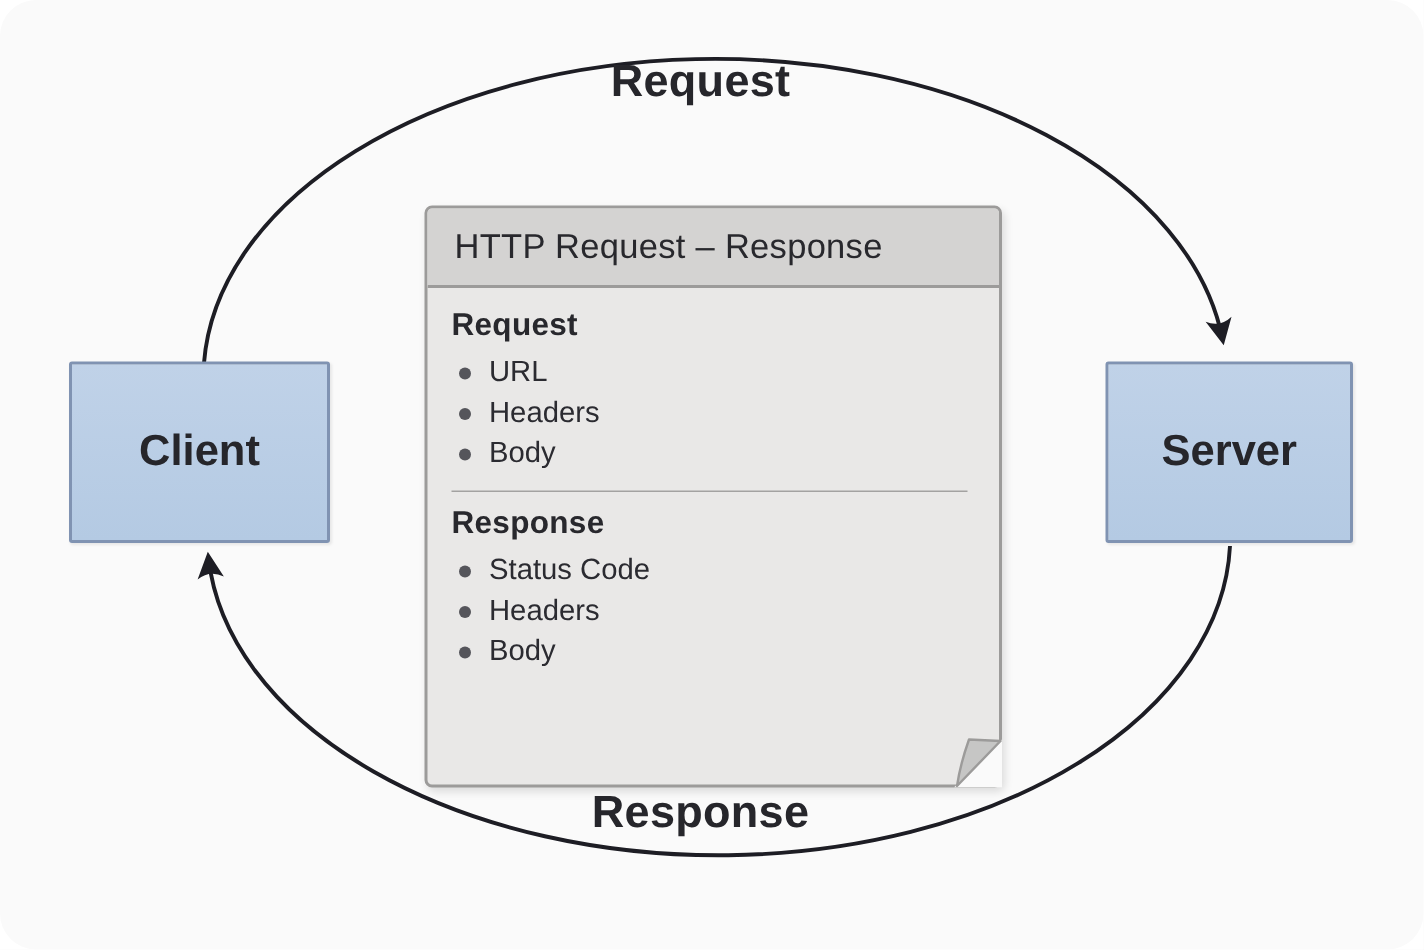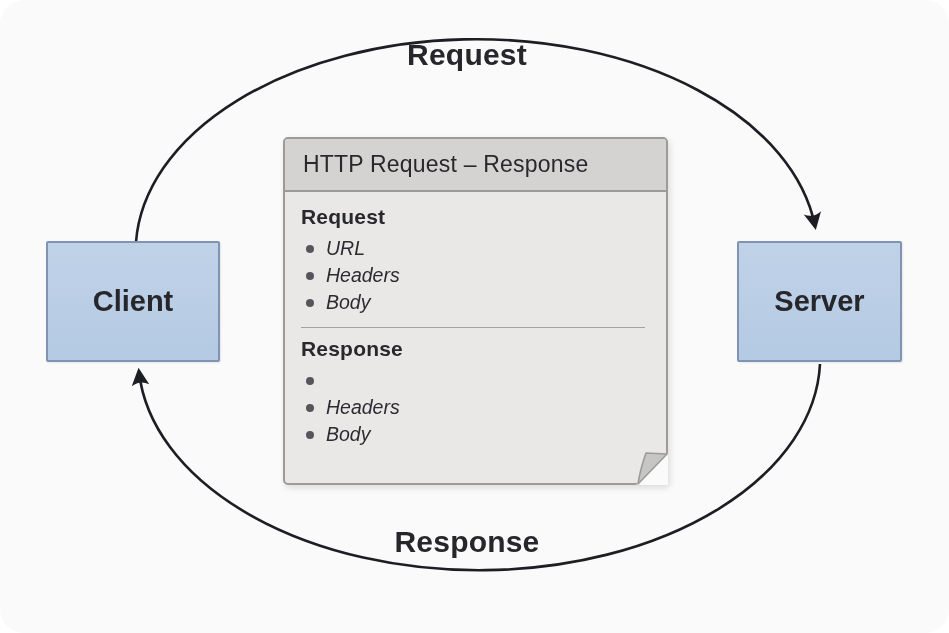--- a/index.html
+++ b/index.html
@@ -37,21 +37,21 @@
     border:2px solid #8093b2;
     border-radius:2px;
     display:flex;align-items:center;justify-content:center;
     font-size:29px;font-weight:600;color:#26262b;
     box-shadow:1px 1px 2px rgba(0,0,0,.08);
   }
   .node.client{left:46px;top:241px;width:174px;height:121px;}
   .node.server{left:737px;top:241px;width:165px;height:121px;}
   .panel{
     position:absolute;
-    left:283px;top:137px;width:385px;height:348px;
+    left:283px;top:137px;width:385px;height:388px;
     box-sizing:border-box;
     background:#e9e8e7;
     border:2px solid #9c9b9a;
     border-radius:5px;
     box-shadow:2px 3px 6px rgba(0,0,0,.12);
   }
   .panel-header{
     box-sizing:border-box;
     height:53px;
     background:#d4d3d2;
@@ -67,21 +67,21 @@
   }
   .section-heading{
     font-size:21px;font-weight:700;color:#28282d;
     margin:4px 0 6px 1px;
     letter-spacing:.2px;
   }
   .bullet-list{margin:0;padding:0;list-style:none;}
   .bullet-item{
     display:flex;align-items:center;
     height:27px;
-    font-size:19.5px;color:#2b2b31;font-style:italic;
+    font-size:19.5px;color:#2b2b31;
   }
   .bullet-dot{
     width:8px;height:8px;border-radius:50%;
     background:#55555b;
     margin:1px 12px 0 6px;
     flex:0 0 auto;
   }
   .divider{
     border:none;
     border-top:1.5px solid #a3a2a1;
@@ -139,20 +139,21 @@
           <span>Body</span>
         </li>
       </ul>
 
       <hr class="divider">
 
       <div class="section-heading">Response</div>
       <ul class="bullet-list">
         <li class="bullet-item">
           <span class="bullet-dot"></span>
+          <span>Status Code</span>
         </li>
         <li class="bullet-item">
           <span class="bullet-dot"></span>
           <span>Headers</span>
         </li>
         <li class="bullet-item">
           <span class="bullet-dot"></span>
           <span>Body</span>
         </li>
       </ul>

